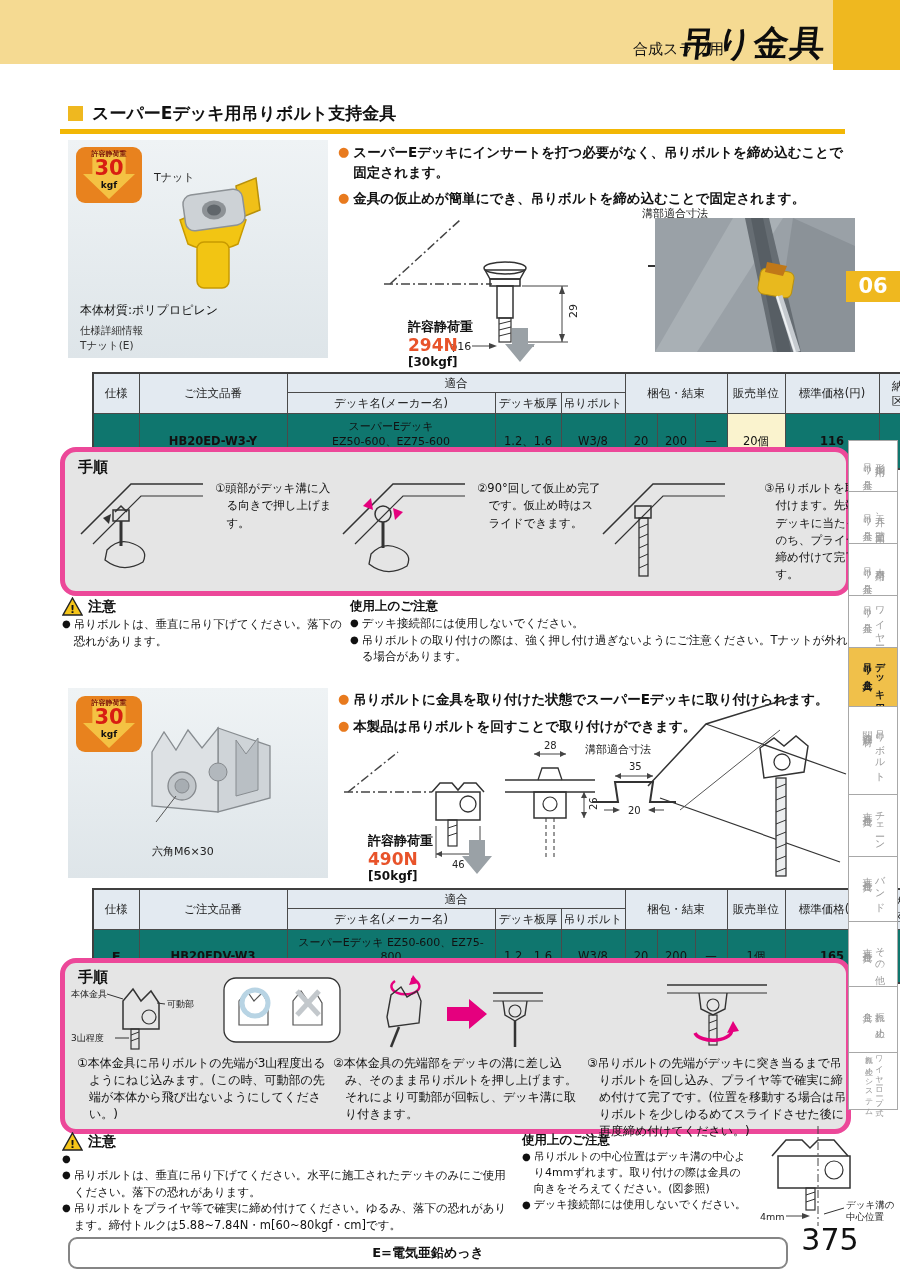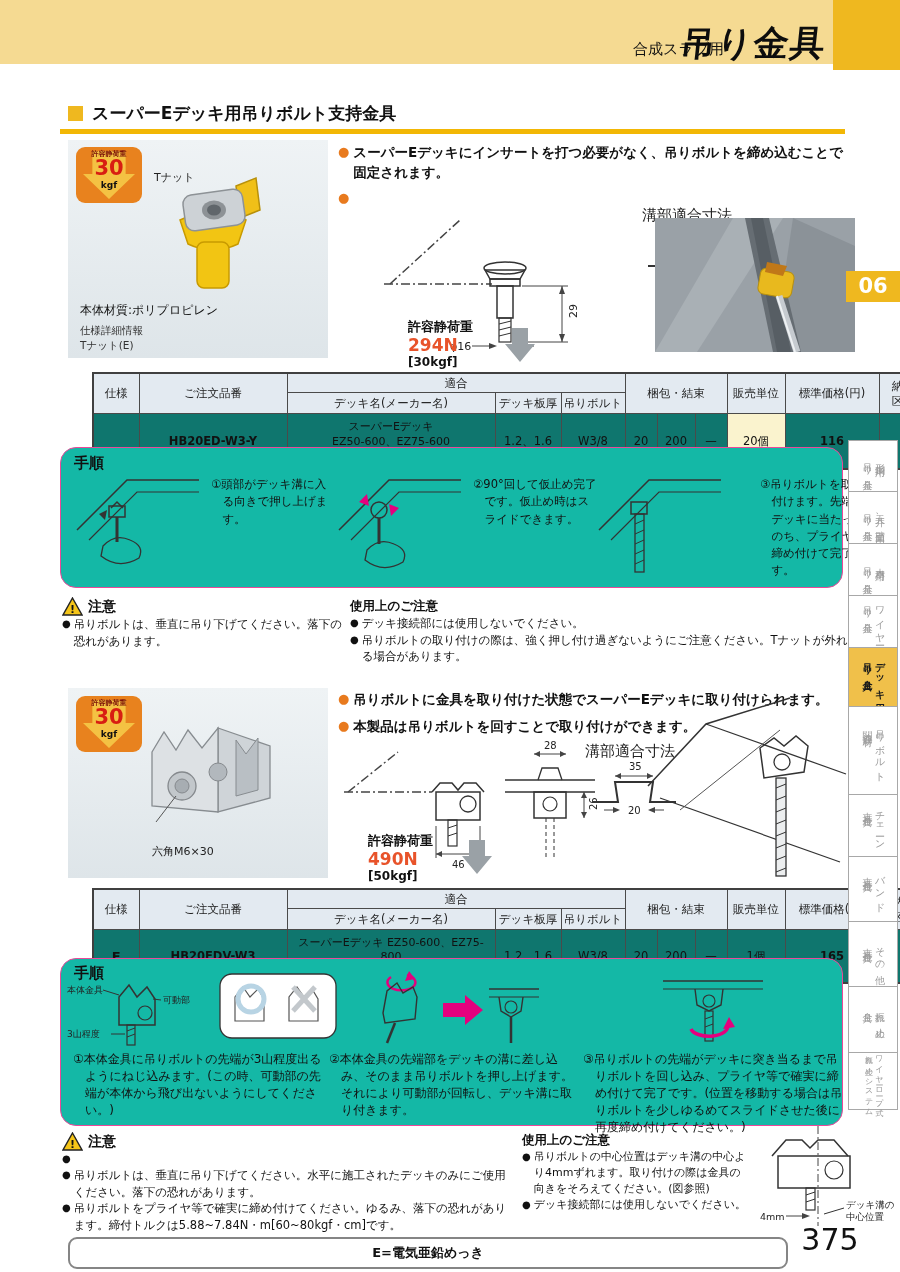--- a/index.html
+++ b/index.html
@@ -27,31 +27,31 @@
   .pmat{font-size:12px;color:#111;}
   .pnote{font-size:10.5px;color:#333;}
   
   .feat{display:flex;gap:4px;margin-bottom:7px;}
   .feat .b{color:#E87A1E;font-size:13px;line-height:1.45;}
   .feat .t{font-size:13.5px;font-weight:bold;color:#111;line-height:1.45;}
   
   .load-label{font-size:13px;font-weight:bold;color:#111;}
   .load-val{font-size:17px;font-weight:bold;color:#E8532A;line-height:1.1;}
   .load-sub{font-size:12px;font-weight:bold;color:#111;}
-  .gtitle{font-size:15px;color:#222;}
+  .gtitle{font-size:11px;color:#222;}
   
   table.spec{border-collapse:collapse;table-layout:fixed;width:835px;background:#0f766e;border:2px solid #404040;margin-left:32px;}
   table.spec th{background:#E3EAF1;font-weight:normal;font-size:11.5px;color:#222;border:1px solid #4a4a4a;padding:1px 0;}
   table.spec td{border:1px solid #4a4a4a;text-align:center;font-size:11.5px;color:#111;padding:5px 2px;}
   td.order{font-weight:bold;font-size:15px;}
   td.price{font-weight:bold;font-size:14px;}
   td.hl{background:#FAF3CE;}
   .deckl1{font-size:11px;} .deckl2{font-size:11px;} .deckl3{font-size:10px;}
   
-  .procbox{border:1px solid #ec4899;border-radius:16px;background:#14b8a6;}
+  .procbox{border:5px solid #ec4899;border-radius:16px;background:#e5e5e5;}
   .proctitle{font-size:15px;font-weight:bold;color:#111;}
   .steptxt{font-size:11.5px;line-height:1.5;color:#111;text-indent:-1em;padding-left:1em;}
   .steptxt2{font-size:12px;line-height:1.42;color:#111;text-indent:-1em;padding-left:1em;}
   
   .cauthead{display:flex;align-items:center;gap:5px;font-size:14px;font-weight:bold;color:#111;}
   .usehead{font-size:12.5px;font-weight:bold;color:#111;}
   .cautitem{display:flex;gap:3px;font-size:11.5px;line-height:1.45;color:#111;}
   .cautitem .b{font-size:10px;line-height:1.6;color:#111;}
   
   .vtab{position:absolute;left:848px;width:50px;background:#fff;border:1px solid #a8a8a8;
@@ -104,20 +104,21 @@
     <div class="abs pnote" style="left:12px;top:199px;">Tナット(E)</div>
   </div>
 
   <div class="abs" style="left:338px;top:143px;width:508px;">
     <div class="feat">
       <span class="b">●</span>
       <span class="t">スーパーEデッキにインサートを打つ必要がなく、吊りボルトを締め込むことで固定されます。</span>
     </div>
     <div class="feat">
       <span class="b">●</span>
+      <span class="t">金具の仮止めが簡単にでき、吊りボルトを締め込むことで固定されます。</span>
     </div>
   </div>
 
   <svg class="abs" style="left:372px;top:198px;" width="262" height="158" viewBox="0 0 262 158">
     <line x1="18" y1="86" x2="88" y2="22" stroke="#444" stroke-width="1.5" stroke-dasharray="9 3 2 3"></line>
     <line x1="12" y1="86" x2="120" y2="86" stroke="#444" stroke-width="1.5" stroke-dasharray="9 3 2 3"></line>
     <path d="M113,72 h40 l-5,9 h-30 Z" fill="none" stroke="#333" stroke-width="1.5"></path>
     <ellipse cx="133" cy="70" rx="21" ry="6" fill="none" stroke="#333" stroke-width="1.5"></ellipse>
     <rect x="118" y="81" width="30" height="7" fill="none" stroke="#333" stroke-width="1.5"></rect>
     <rect x="125" y="88" width="16" height="32" fill="none" stroke="#333" stroke-width="1.5"></rect>

